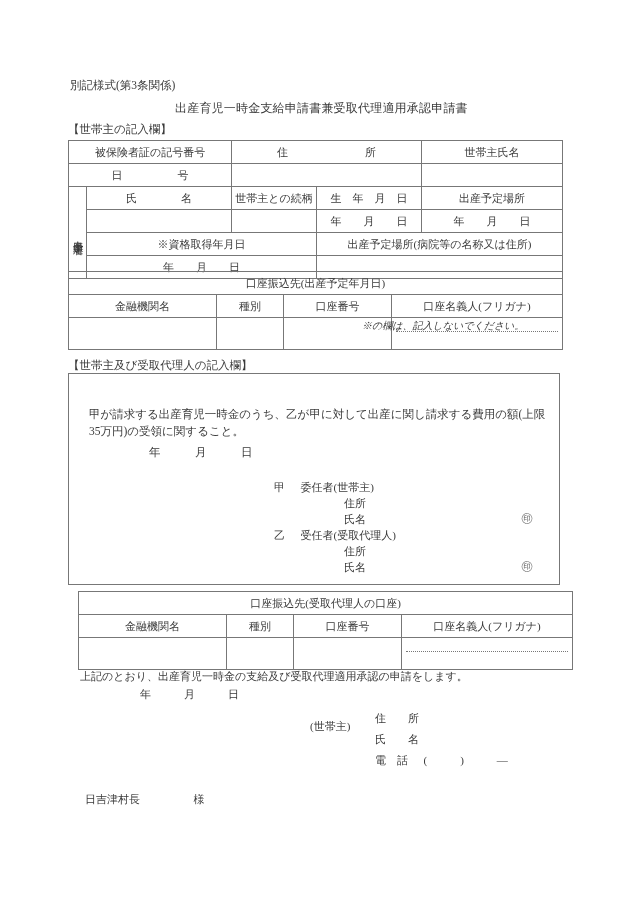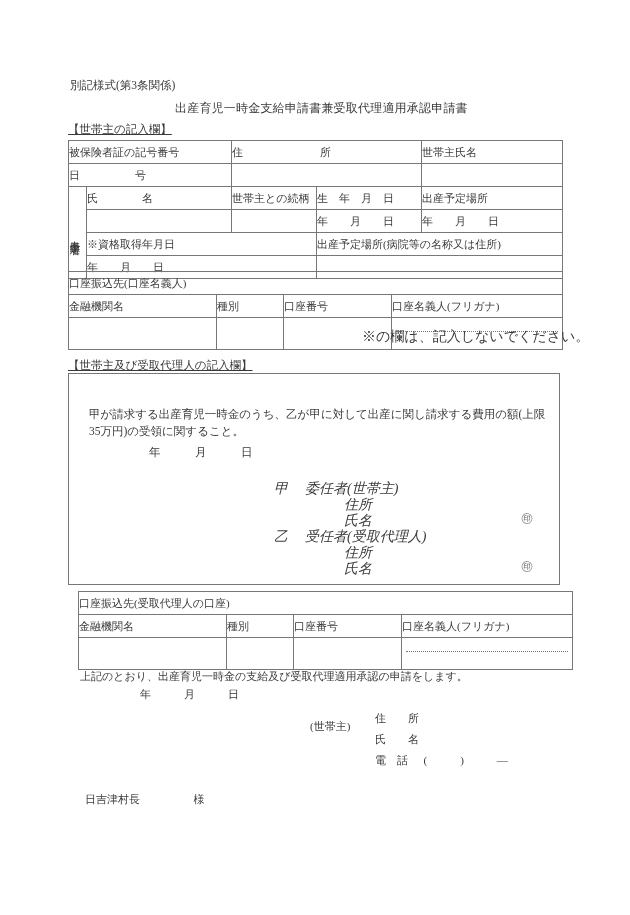--- a/index.html
+++ b/index.html
@@ -35,41 +35,42 @@
     position: absolute;
     left: 175px; top: 100px;
     font-size: 12px;
     white-space: nowrap;
     letter-spacing: 0.2px;
   }
   .section-label {
     position: absolute;
     font-size: 11.5px;
     white-space: nowrap;
-    text-decoration: underline;
   }
   #sec-label-1 { left: 68px; top: 122px; }
   #sec-label-2 { left: 68px; top: 358px; }
 
   .note-right {
     position: absolute;
-    left: 362px; top: 328px;
-    font-size: 14px;
-    white-space: nowrap;
+    left: 362px; top: 319px;
+    font-size: 10px;
+    white-space: nowrap;
+    font-style: italic;
   }
 
   
   table.grid {
     position: absolute;
     border-collapse: collapse;
     table-layout: fixed;
     font-size: 11px;
   }
   table.grid td {
     border: 1px solid #777;
+    text-align: center;
     vertical-align: middle;
     padding: 0;
     color: #3a3a3a;
   }
   td.tall { height: 22px; }
 
   
   #table-insured {
     left: 68px; top: 140px;
     width: 494px;
@@ -118,23 +119,22 @@
     position: absolute;
     font-size: 11.5px;
     line-height: 17px;
   }
   #deleg-line1 { left: 20px; top: 15px; white-space: nowrap; }
   #deleg-line2 { left: 20px; top: 32px; width: 460px; }
   #deleg-date  { left: 80px; top: 70px; white-space: nowrap; }
 
   .sig-row {
     position: absolute;
-    font-size: 14px;
-    white-space: nowrap;
-    font-style: italic;
+    font-size: 11px;
+    white-space: nowrap;
   }
   #sig-kou-head  { left: 205px; top: 106px; }
   #sig-kou-addr  { left: 275px; top: 122px; }
   #sig-kou-name  { left: 275px; top: 138px; }
   #sig-otsu-head { left: 205px; top: 154px; }
   #sig-otsu-addr { left: 275px; top: 170px; }
   #sig-otsu-name { left: 275px; top: 186px; }
 
   .seal {
     position: absolute;
@@ -224,21 +224,21 @@
 
   <table class="grid" id="table-account-1">
     <colgroup>
       <col style="width:148px">
       <col style="width:67px">
       <col style="width:108px">
       <col style="width:171px">
     </colgroup>
     <tbody>
       <tr>
-        <td colspan="4" class="tall">口座振込先(口座名義人)</td>
+        <td colspan="4" class="tall">口座振込先(出産予定年月日)</td>
       </tr>
       <tr>
         <td class="tall">金融機関名</td>
         <td class="tall">種別</td>
         <td class="tall">口座番号</td>
         <td class="tall">口座名義人(フリガナ)</td>
       </tr>
       <tr>
         <td class="acct-blank"></td>
         <td class="acct-blank"></td>

